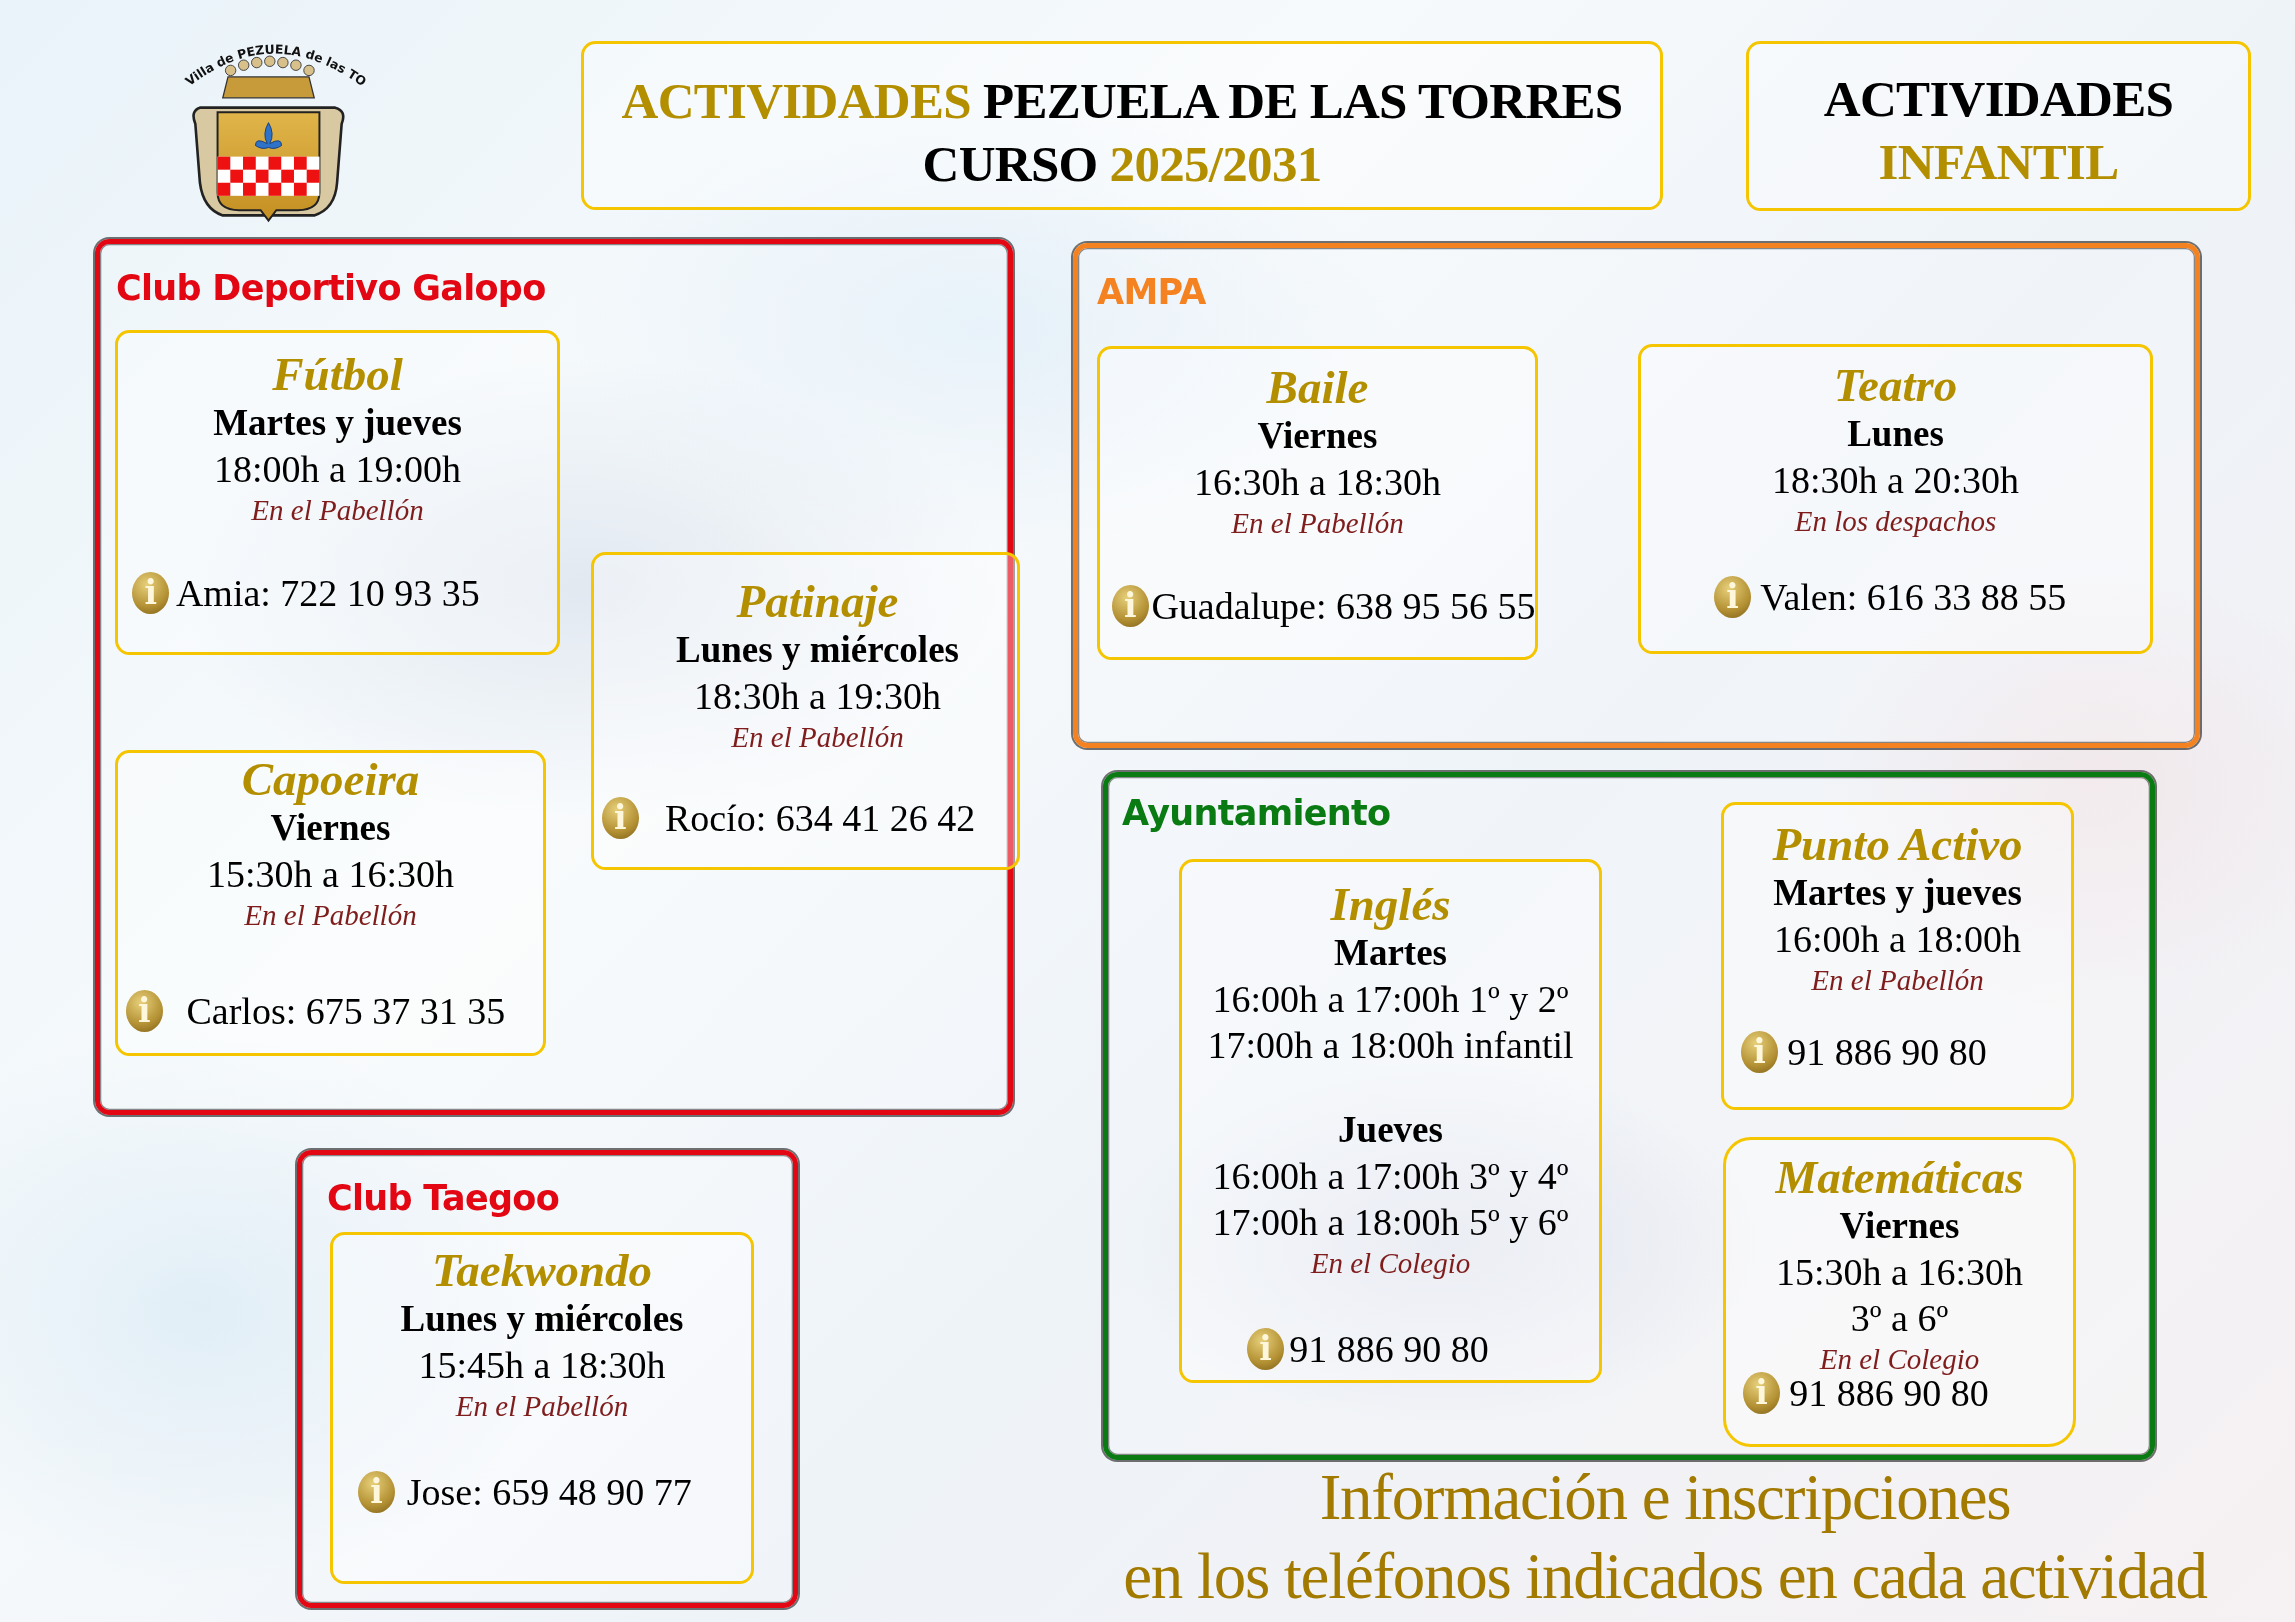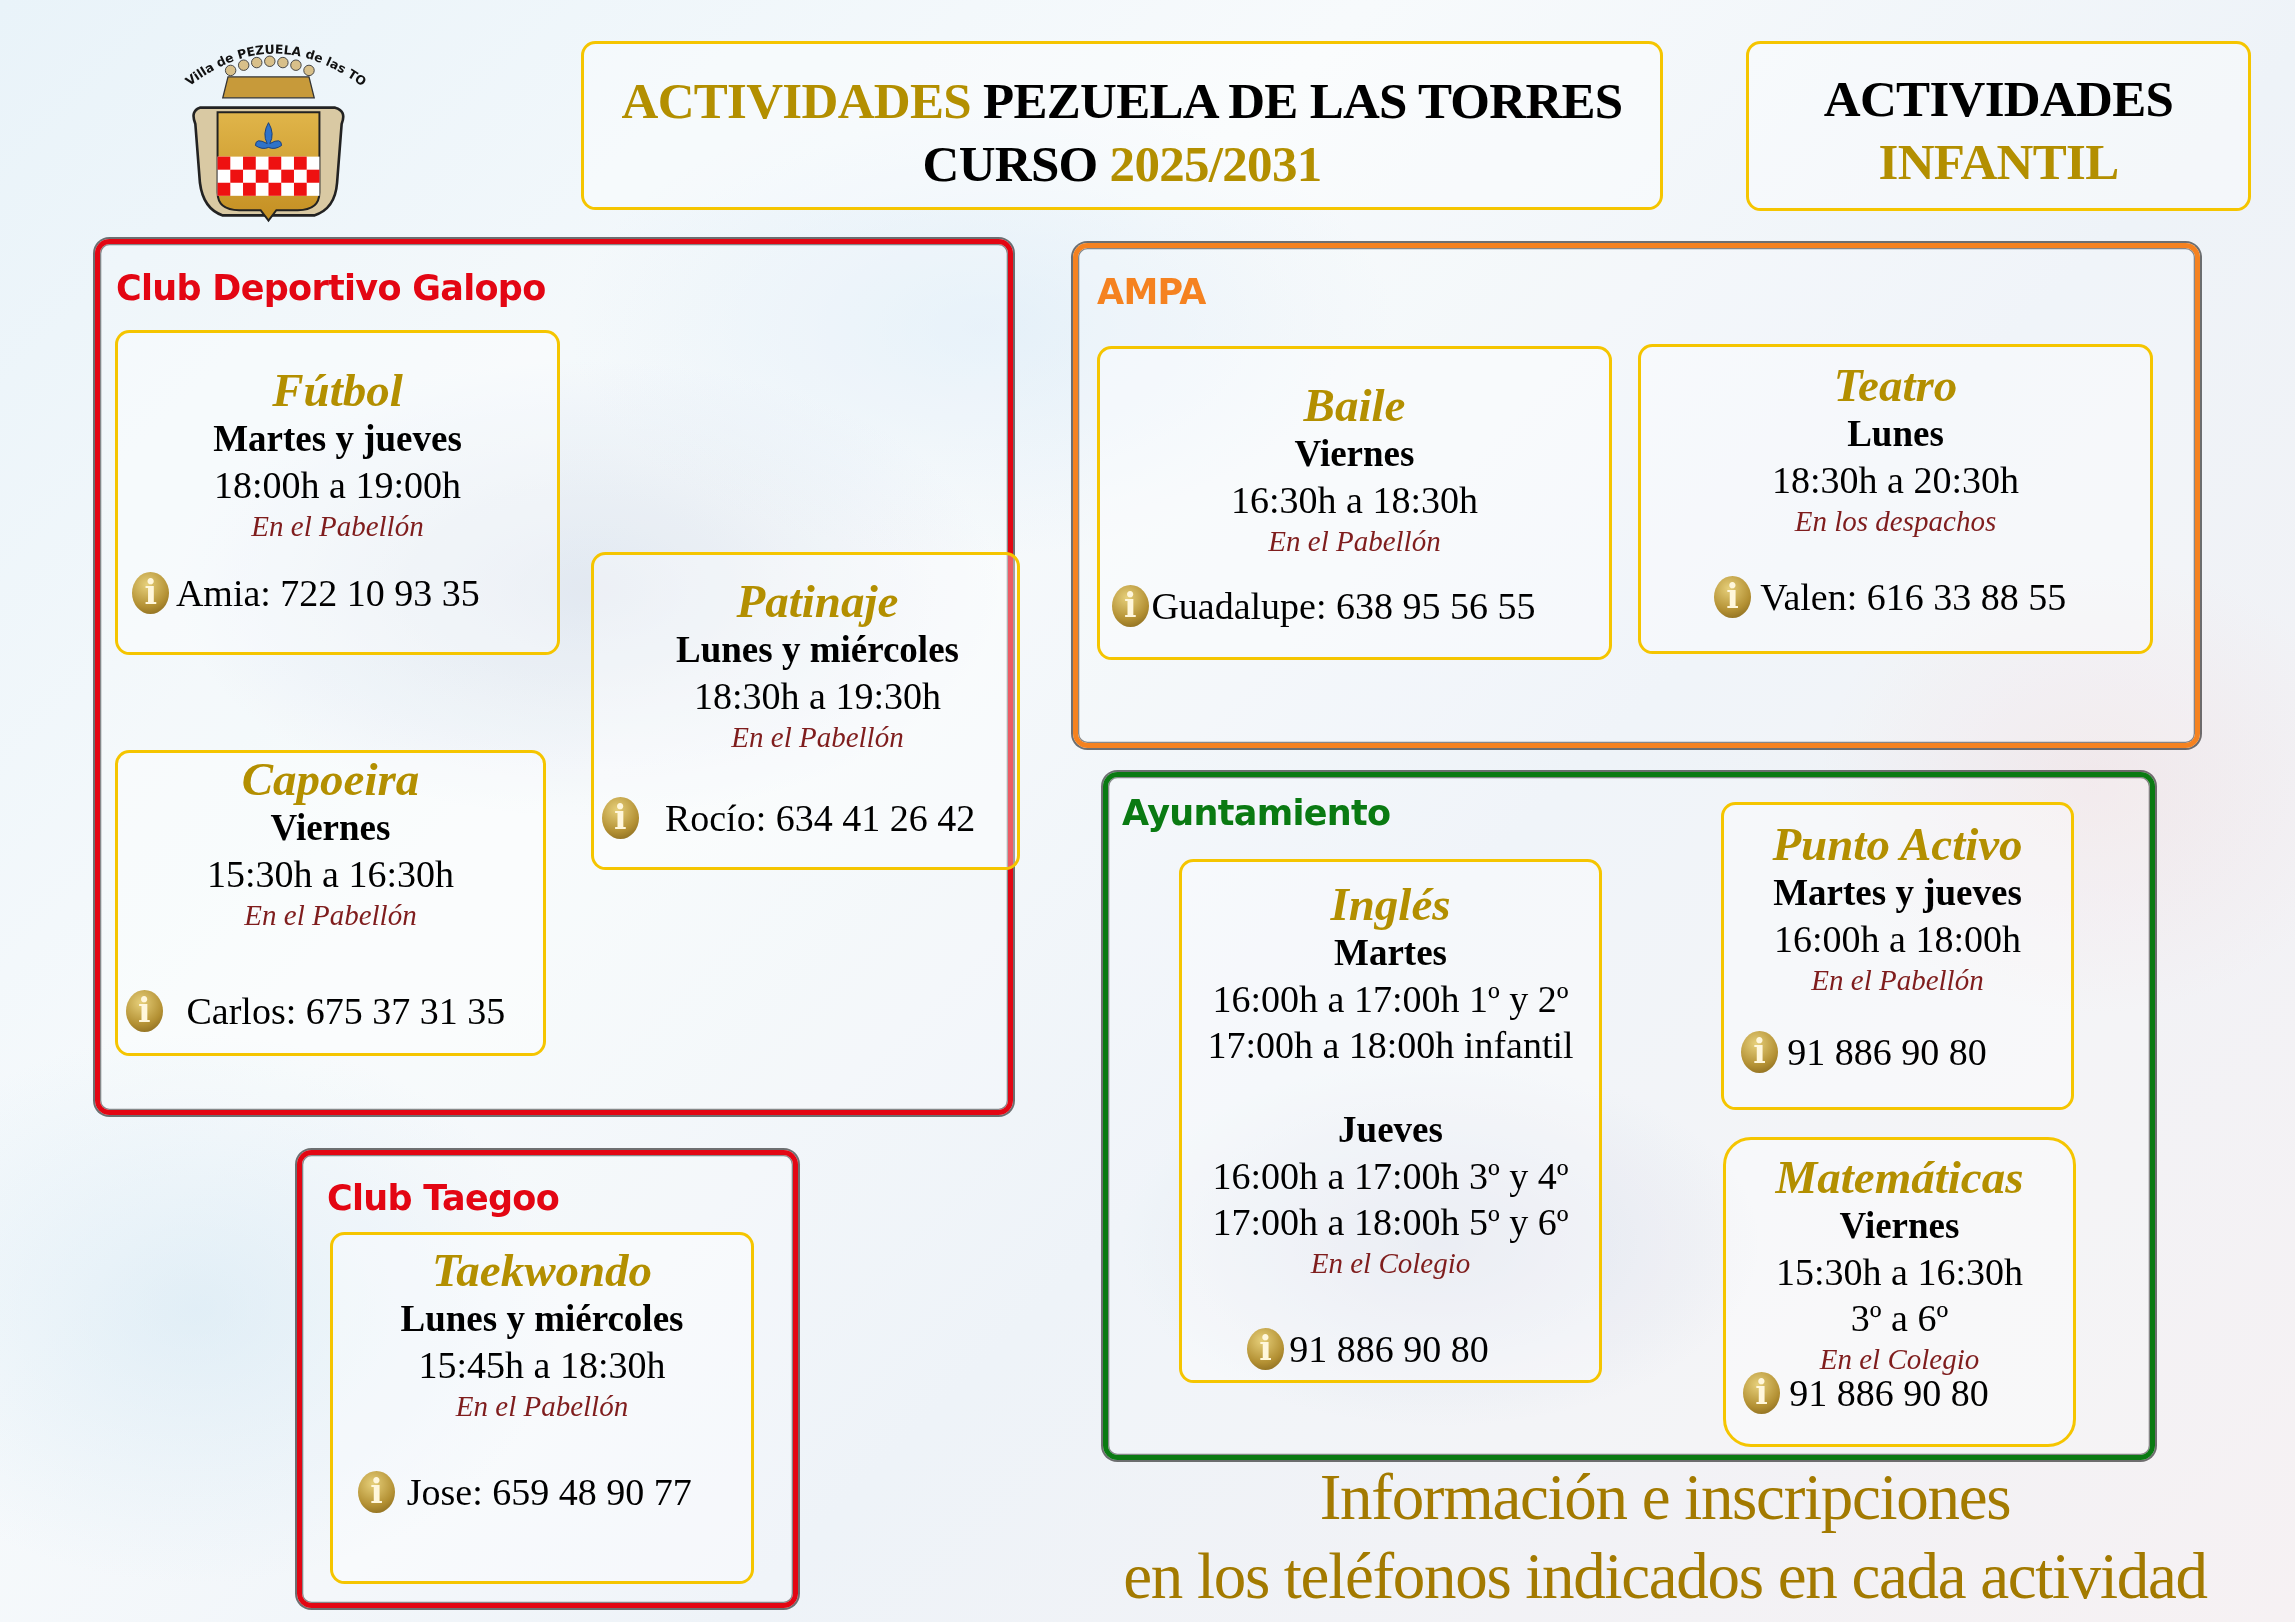--- a/index.html
+++ b/index.html
@@ -108,21 +108,21 @@
 </div>
 
 <div class="abs gold-box" style="left:1746px; top:41px; width:505px; height:170px; padding-top:23.6px;">
   <div class="title-main">ACTIVIDADES</div>
   <div class="title-main gold-text">INFANTIL</div>
 </div>
 
 <div class="abs group-box group-red" style="left:95px; top:239px; width:918px; height:876px;"></div>
 <div class="group-title" style="left:116px; top:268px; color:#e30613;">Club Deportivo Galopo</div>
 
-<div class="abs gold-box card" style="left:115px; top:330px; width:445px; height:325px; padding-top:31px;">
+<div class="abs gold-box card" style="left:115px; top:330px; width:445px; height:325px; padding-top:15px;">
   <div class="act-name">Fútbol</div>
   <div class="days">Martes y jueves</div>
   <div class="time">18:00h a 19:00h</div>
   <div class="place">En el Pabellón</div>
   <div class="contact" style="left:14.4px; top:239px;">
     <span class="info-icon">i</span>
     <span>Amia: 722 10 93 35</span>
   </div>
 </div>
 
@@ -157,21 +157,21 @@
   <div class="place">En el Pabellón</div>
   <div class="contact" style="left:25px; top:236px;">
     <span class="info-icon" style="margin-right:11.8px;">i</span>
     <span>Jose: 659 48 90 77</span>
   </div>
 </div>
 
 <div class="abs group-box group-orange" style="left:1073px; top:243px; width:1127px; height:505px;"></div>
 <div class="group-title" style="left:1097px; top:272px; color:#f58220;">AMPA</div>
 
-<div class="abs gold-box card" style="left:1097px; top:346px; width:515px; height:314px; padding-top:30px;">
+<div class="abs gold-box card" style="left:1097px; top:346px; width:441px; height:314px; padding-top:12px;">
   <div class="act-name">Baile</div>
   <div class="days">Viernes</div>
   <div class="time">16:30h a 18:30h</div>
   <div class="place">En el Pabellón</div>
   <div class="contact" style="left:11.8px; top:236px;">
     <span class="info-icon" style="margin-right:2.6px;">i</span>
     <span>Guadalupe: 638 95 56 55</span>
   </div>
 </div>
 

